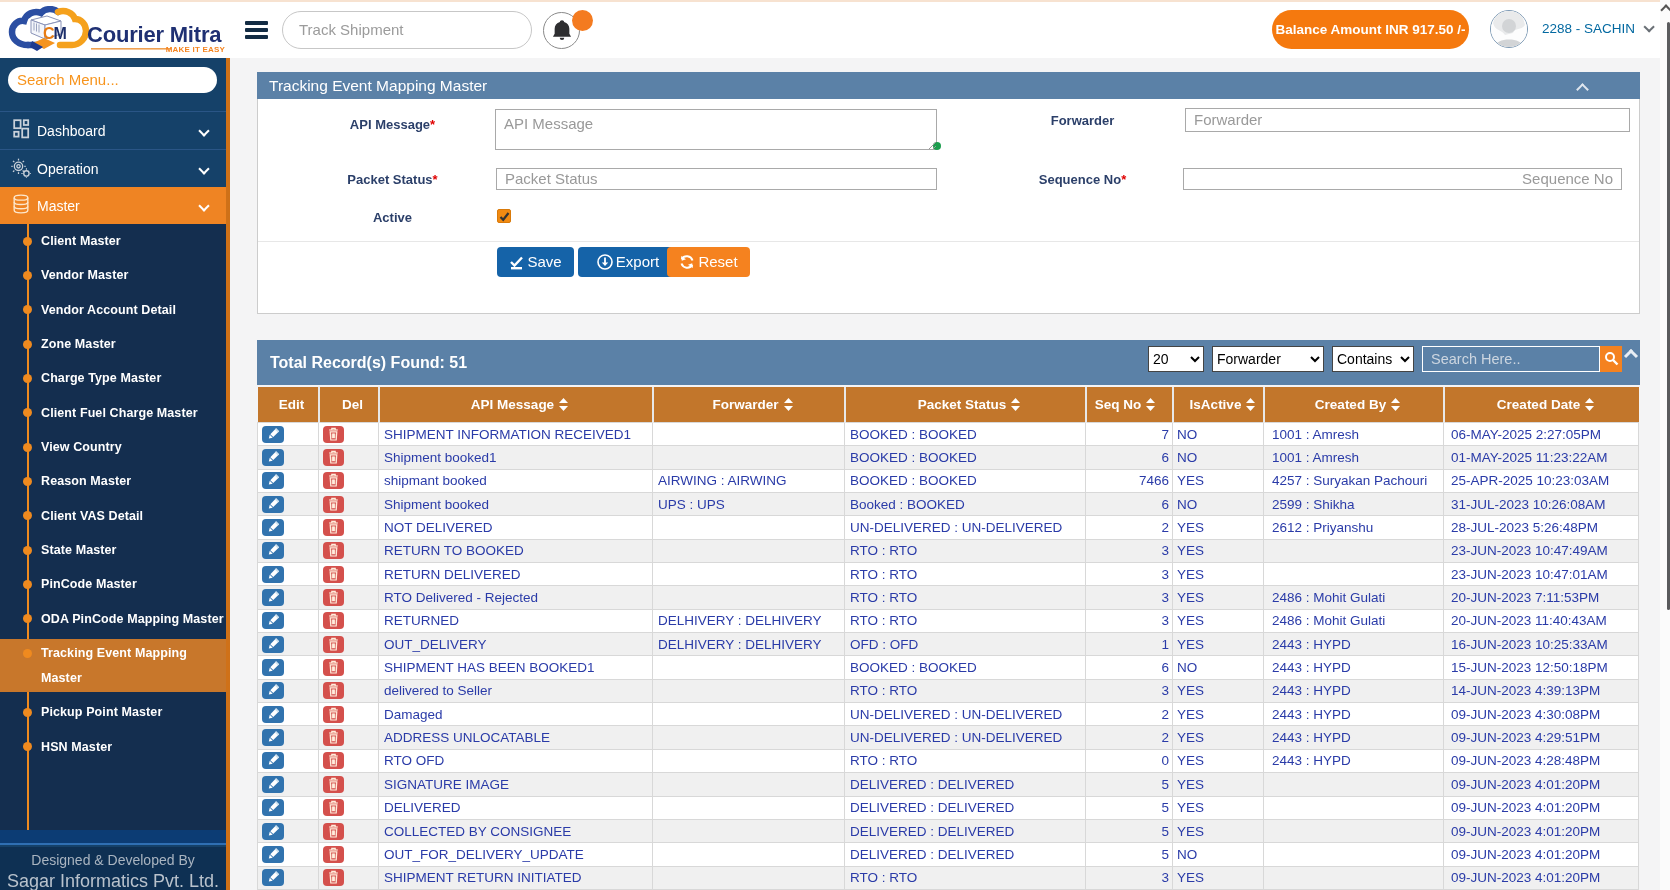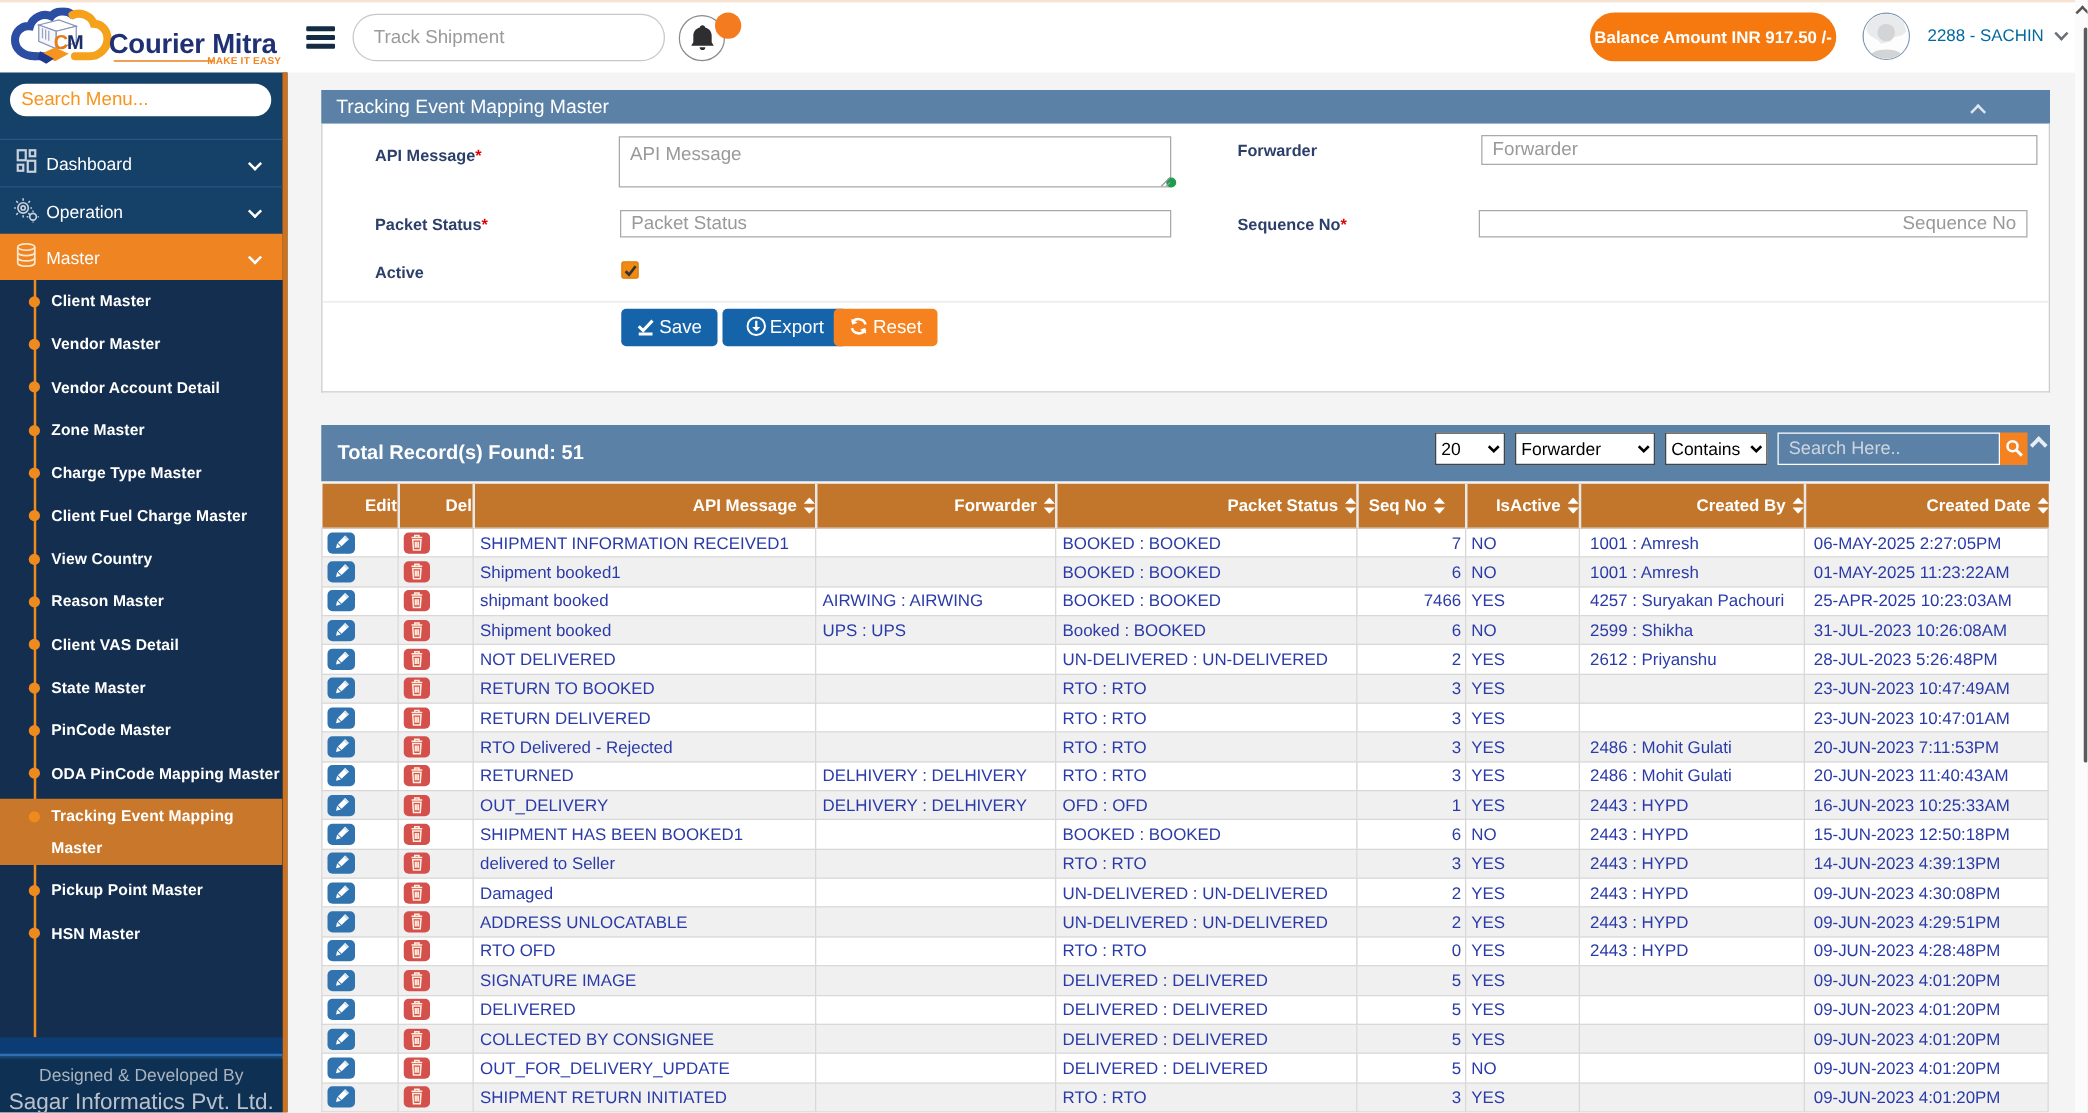--- a/index.html
+++ b/index.html
@@ -34,21 +34,21 @@
 .sitem.active .bg{position:absolute;left:0;top:3px;width:226px;height:53px;background:#c8772b;z-index:0}
 .sitem.active span{position:relative;z-index:1}
 .sitem.active:before{top:13px;z-index:1}
 #sbar{position:absolute;left:0;top:772px;width:226px;height:15px;background:#0c3c74;border-bottom:2px solid #2f6fb3}
 #sfooter{position:absolute;left:0;top:789px;width:226px;height:43px;background:#0e3053;text-align:center;color:#a9b4c0}
 #sfooter .l1{font-size:14px;margin-top:5px}
 #sfooter .l2{font-size:18px;margin-top:3px;color:#b9c2cc}
 
 #fpanel-h{position:absolute;left:257px;top:72px;width:1383px;height:27px;background:#5b81a7;color:#fff;font-size:15.5px;line-height:27px;padding-left:12px}
 #fpanel-b{position:absolute;left:257px;top:99px;width:1383px;height:215px;background:#fff;border:1px solid #ccc;border-top:none}
-.flabel{position:absolute;font-size:13px;font-weight:bold;color:#2b3f69;text-align:left}
+.flabel{position:absolute;font-size:13px;font-weight:bold;color:#2b3f69;text-align:center}
 .flabel em{color:#e00000;font-style:normal}
 .finput{position:absolute;border:1px solid #a9a9a9;background:#fff;font-size:15px;color:#999;padding-left:8px}
 #ta{left:495px;top:109px;width:442px;height:41px;padding-top:5px}
 #tadot{position:absolute;left:933px;top:142px;width:8px;height:8px;border-radius:50%;background:#1c9e4e}
 #fw{left:1185px;top:108px;width:445px;height:24px;line-height:22px}
 #ps{left:496px;top:168px;width:441px;height:22px;line-height:20px}
 #sq{left:1183px;top:168px;width:439px;height:22px;line-height:20px;text-align:right;padding-right:8px}
 #chk{position:absolute;left:497px;top:209px;width:14px;height:14px;background:#f18a12;border-radius:2px;border:1px solid #d97a0a}
 #divider{position:absolute;left:258px;top:241px;width:1381px;height:1px;background:#e7e7e7}
 .btn{position:absolute;top:247px;height:30px;border-radius:4px;color:#fff;font-size:15px;text-align:center;line-height:30px}
@@ -60,21 +60,21 @@
 #tbar .title{position:absolute;left:13px;top:14px;font-size:16px;font-weight:bold}
 #tbar select{position:absolute;top:6px;height:26px;font-size:14px;font-family:"Liberation Sans",sans-serif;border:1px solid #444;background:#fff}
 #sel-n{left:891px;width:56px}
 #sel-f{left:955px;width:112px}
 #sel-c{left:1075px;width:82px}
 #tsearch{position:absolute;left:1165px;top:6px;width:178px;height:26px;background:transparent;border:1px solid #fff;color:#cdd6e0;font-size:14.5px;line-height:24px;padding-left:8px}
 #tgo{position:absolute;left:1343px;top:6px;width:22px;height:26px;background:#f48220}
 #tchev{position:absolute;left:1369px;top:11px;width:10px;height:10px;border-right:3px solid #e8eef4;border-top:3px solid #e8eef4;transform:rotate(-45deg)}
 #fchev{position:absolute;left:1578px;top:85px;width:9px;height:9px;border-right:2px solid #dfe6ee;border-top:2px solid #dfe6ee;transform:rotate(-45deg)}
 #dtable{position:absolute;left:257px;top:386.5px;width:1381px;border-collapse:collapse;table-layout:fixed}
-#dtable th{background:#c2762b;color:#fff;font-size:13.5px;font-weight:bold;text-align:right;height:36px;padding-left:8px;border-left:2px solid #e8e8e8}
+#dtable th{background:#c2762b;color:#fff;font-size:13.5px;font-weight:bold;text-align:center;height:36px;padding-left:8px;border-left:2px solid #e8e8e8}
 #dtable th:first-child{border-left:none}
 #dtable td{height:23.35px;font-size:13.5px;color:#2a3ba8;padding:0 0 0 5px;border:1px solid #d8d8d8;white-space:nowrap;overflow:hidden}
 #dtable tr:nth-child(even) td{background:#fff}
 #dtable tr:nth-child(odd) td{background:#f0f0f0}
 #dtable td.seq{text-align:right;padding-right:3px}
 #dtable td.dt{padding-left:7px}
 .ebtn{display:inline-block;width:22px;height:17px;background:#3173ae;border-radius:4px;vertical-align:middle}
 .dbtn{display:inline-block;width:21px;height:17px;background:#d4504c;border-radius:4px;vertical-align:middle}
 .sorticon{display:inline-block;margin-left:5px;vertical-align:-2px}
 #dtable td.ac{padding-left:4px}
@@ -280,21 +280,21 @@
             <polygon points="4.5,13 9,8 0,8" fill="#fff"></polygon>
           </svg></th>
         <th>Forwarder<svg class="sorticon" width="9" height="13" viewBox="0 0 9 13">
             <polygon points="4.5,0 9,5 0,5" fill="#fff"></polygon>
             <polygon points="4.5,13 9,8 0,8" fill="#fff"></polygon>
           </svg></th>
         <th>Packet Status<svg class="sorticon" width="9" height="13" viewBox="0 0 9 13">
             <polygon points="4.5,0 9,5 0,5" fill="#fff"></polygon>
             <polygon points="4.5,13 9,8 0,8" fill="#fff"></polygon>
           </svg></th>
-        <th style="text-align:right;padding-right:16px">Seq No<svg class="sorticon" width="9" height="13" viewBox="0 0 9 13">
+        <th style="padding-right:16px">Seq No<svg class="sorticon" width="9" height="13" viewBox="0 0 9 13">
             <polygon points="4.5,0 9,5 0,5" fill="#fff"></polygon>
             <polygon points="4.5,13 9,8 0,8" fill="#fff"></polygon>
           </svg></th>
         <th style="padding-left:9px">IsActive<svg class="sorticon" width="9" height="13" viewBox="0 0 9 13">
             <polygon points="4.5,0 9,5 0,5" fill="#fff"></polygon>
             <polygon points="4.5,13 9,8 0,8" fill="#fff"></polygon>
           </svg></th>
         <th>Created By<svg class="sorticon" width="9" height="13" viewBox="0 0 9 13">
             <polygon points="4.5,0 9,5 0,5" fill="#fff"></polygon>
             <polygon points="4.5,13 9,8 0,8" fill="#fff"></polygon>

